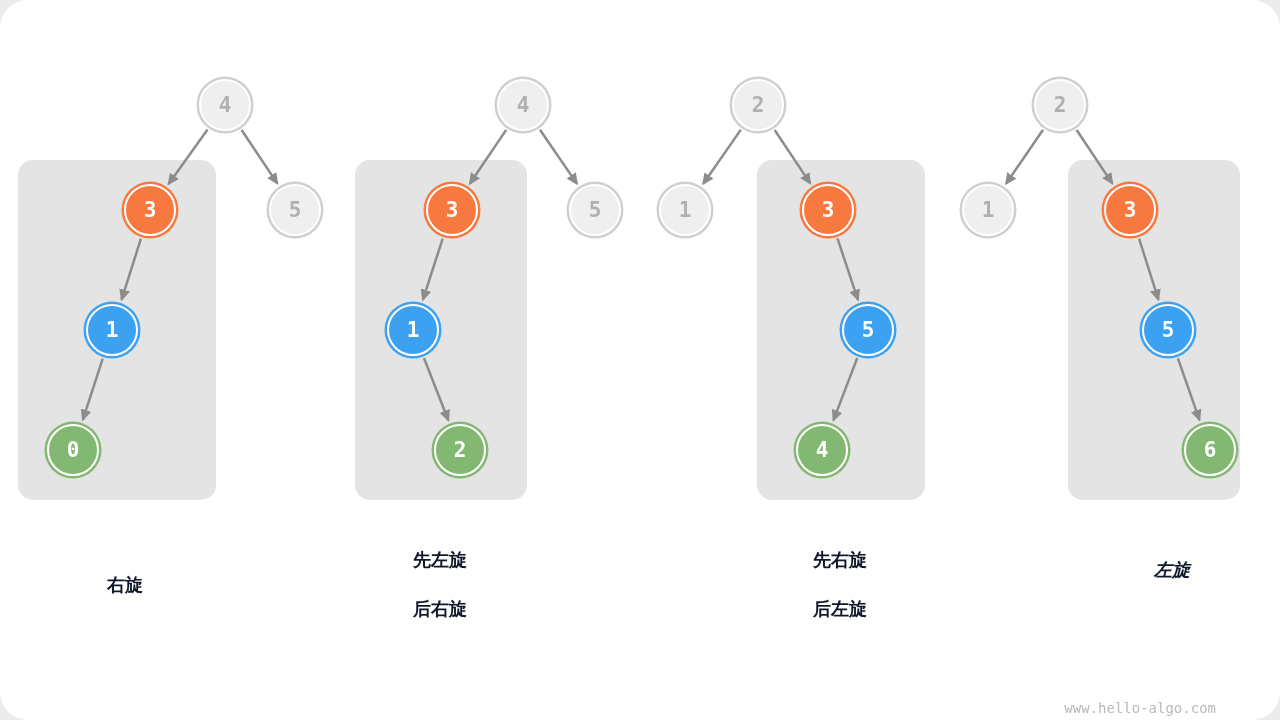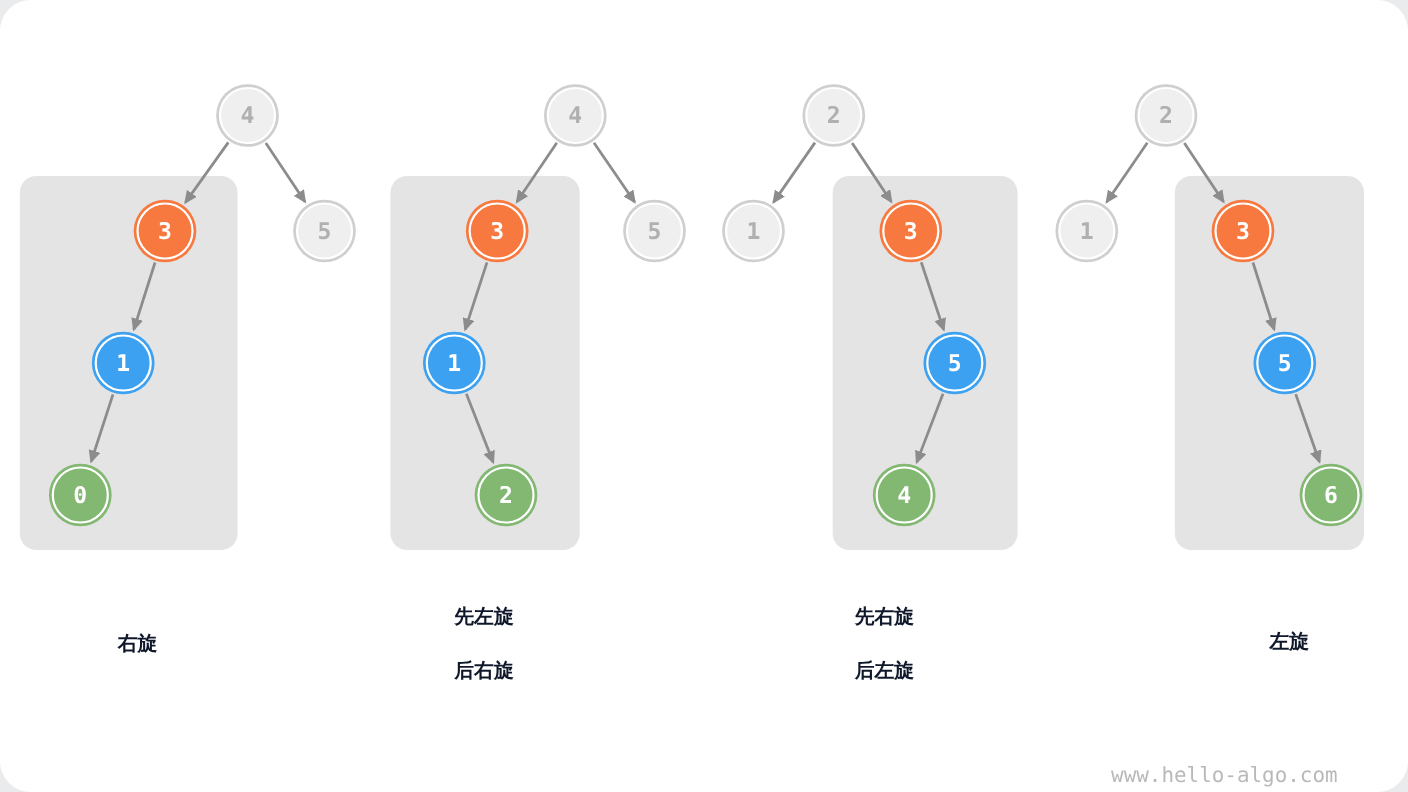--- a/index.html
+++ b/index.html
@@ -58,21 +58,21 @@
     color: #0f172a;
     line-height: 49px;
     white-space: nowrap;
     z-index: 3;
   }
   .watermark {
     position: absolute;
     right: 64px;
     bottom: 4px;
     font-family: "DejaVu Sans Mono", monospace;
-    font-size: 19px;
+    font-size: 14px;
     color: #b9b9b9;
     z-index: 3;
   }
 </style>
 </head>
 <body>
 
 <div class="canvas">
   <svg id="edges">
       <defs>
@@ -116,28 +116,28 @@
       <div class="label" style="left: 440px; top: 585px;">
         <div>先左旋</div>
         <div>后右旋</div>
       </div>
       <div class="box" style="left: 757px; top: 160px; width: 168px; height: 340px; background: rgb(228, 228, 228);"></div>
       <div class="node" style="left: 758px; top: 105px; background: rgb(239, 239, 239); color: rgb(176, 176, 176); box-shadow: rgb(207, 207, 207) 0px 0px 0px 2.5px;">2</div>
       <div class="node" style="left: 685px; top: 210px; background: rgb(239, 239, 239); color: rgb(176, 176, 176); box-shadow: rgb(207, 207, 207) 0px 0px 0px 2.5px;">1</div>
       <div class="node" style="left: 828px; top: 210px; background: rgb(247, 121, 63); color: rgb(255, 255, 255); box-shadow: rgb(247, 121, 63) 0px 0px 0px 2.5px;">3</div>
       <div class="node" style="left: 868px; top: 330px; background: rgb(61, 161, 241); color: rgb(255, 255, 255); box-shadow: rgb(61, 161, 241) 0px 0px 0px 2.5px;">5</div>
       <div class="node" style="left: 822px; top: 450px; background: rgb(131, 184, 115); color: rgb(255, 255, 255); box-shadow: rgb(131, 184, 115) 0px 0px 0px 2.5px;">4</div>
-      <div class="label" style="left: 804px; top: 585px;">
+      <div class="label" style="left: 840px; top: 585px;">
         <div>先右旋</div>
         <div>后左旋</div>
       </div>
       <div class="box" style="left: 1068px; top: 160px; width: 172px; height: 340px; background: rgb(228, 228, 228);"></div>
       <div class="node" style="left: 1060px; top: 105px; background: rgb(239, 239, 239); color: rgb(176, 176, 176); box-shadow: rgb(207, 207, 207) 0px 0px 0px 2.5px;">2</div>
       <div class="node" style="left: 988px; top: 210px; background: rgb(239, 239, 239); color: rgb(176, 176, 176); box-shadow: rgb(207, 207, 207) 0px 0px 0px 2.5px;">1</div>
       <div class="node" style="left: 1130px; top: 210px; background: rgb(247, 121, 63); color: rgb(255, 255, 255); box-shadow: rgb(247, 121, 63) 0px 0px 0px 2.5px;">3</div>
       <div class="node" style="left: 1168px; top: 330px; background: rgb(61, 161, 241); color: rgb(255, 255, 255); box-shadow: rgb(61, 161, 241) 0px 0px 0px 2.5px;">5</div>
       <div class="node" style="left: 1210px; top: 450px; background: rgb(131, 184, 115); color: rgb(255, 255, 255); box-shadow: rgb(131, 184, 115) 0px 0px 0px 2.5px;">6</div>
-      <div class="label" style="left: 1172px; top: 584px;">
+      <div class="label" style="left: 1172px; top: 570px; font-style: italic;">
         <div>左旋</div>
       </div>
     </div>
   <div class="watermark">www.hello-algo.com</div>
 </div>
 
 </body></html>

